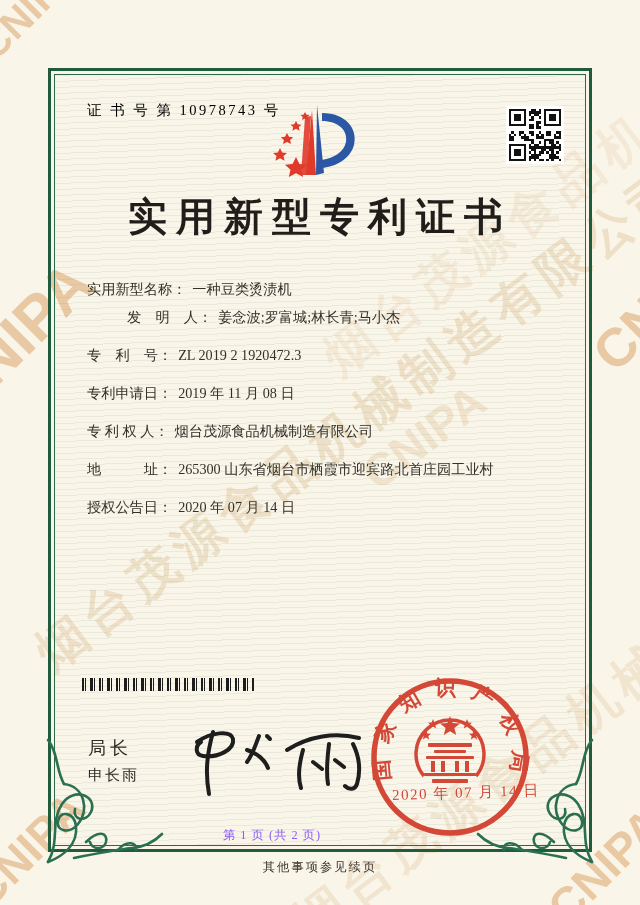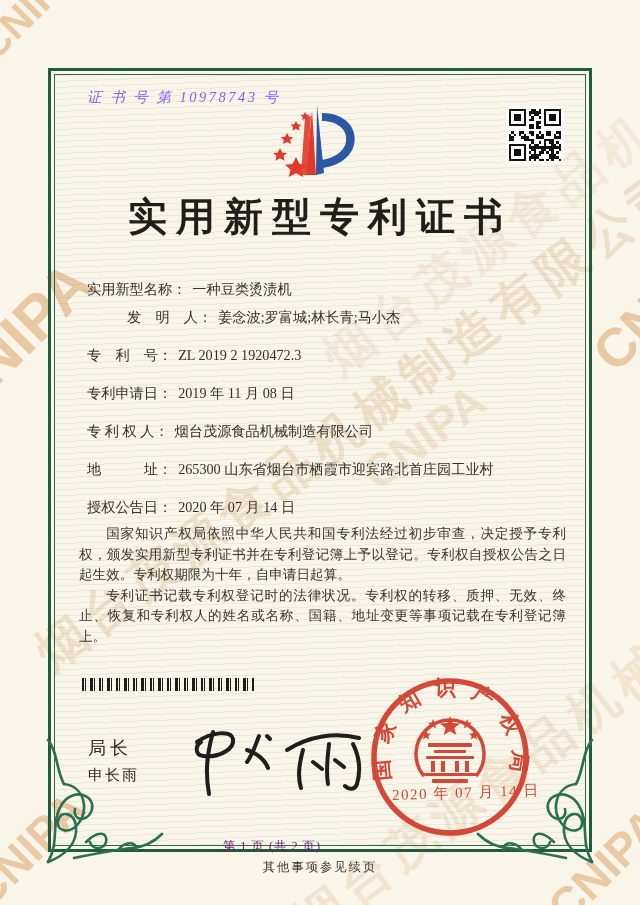--- a/index.html
+++ b/index.html
@@ -34,22 +34,22 @@
     border:1px solid #2a6a48;
     background:repeating-linear-gradient(
       178deg,
       rgba(125,155,130,0.13) 0px, rgba(125,155,130,0.13) 1px,
       rgba(255,255,255,0) 1px, rgba(255,255,255,0) 6px);
   }
   .flourish{position:absolute;z-index:4;}
   
   .content{position:absolute;left:0;top:0;width:640px;height:905px;z-index:5;}
   .cert-no{
-    position:absolute;left:87px;top:88px;
-    font-size:14.5px;letter-spacing:2.5px;color:#8b5cf6;font-style:italic;
+    position:absolute;left:87px;top:101px;
+    font-size:14.5px;letter-spacing:2.5px;color:#000000;
   }
   .logo{position:absolute;left:266px;top:101px;}
   .qr-wrap{
     position:absolute;left:506px;top:106px;width:58px;height:58px;
     background:#ffffff;display:flex;align-items:center;justify-content:center;
   }
   .doc-title{
     position:absolute;left:48px;top:190px;width:544px;
     text-align:center;font-size:39px;font-weight:bold;color:#211d1a;
     letter-spacing:9px;
@@ -74,21 +74,21 @@
        #1c1c1c 12px,#1c1c1c 13px,transparent 13px,transparent 17px);
   }
   .signer-title{position:absolute;left:88px;top:736px;font-size:18px;
     letter-spacing:4px;color:#2e2a24;}
   .signer-name{position:absolute;left:88px;top:766px;font-size:15px;
     letter-spacing:2px;color:#2e2a24;}
   .signature{position:absolute;left:183px;top:710px;}
   .seal{position:absolute;left:358px;top:666px;}
   .page-info{
     position:absolute;left:48px;top:827px;width:448px;text-align:center;
-    font-size:12.3px;color:#701a75;letter-spacing:1px;margin-top:11px;
+    font-size:12.3px;color:#8b5cf6;letter-spacing:1px;
   }
   .cont-note{
     position:absolute;left:0;top:859px;width:640px;text-align:center;
     font-size:12.3px;color:#3a352d;letter-spacing:2px;
   }
 </style>
 </head>
 <body>
 
 <div id="page">
@@ -312,24 +312,20 @@
         <span class="flabel">专 利 权 人：</span><span class="fval">烟台茂源食品机械制造有限公司</span>
       </div>
       <div class="frow" style="top:196px;">
         <span class="flabel">地　　　址：</span><span class="fval">265300 山东省烟台市栖霞市迎宾路北首庄园工业村</span>
       </div>
       <div class="frow" style="top:234px;width:478px;">
         <span class="flabel">授权公告日：</span><span class="fval">2020 年 07 月 14 日</span>
       </div>
     </div>
 
-    <div class="body-text">
-      <p>国家知识产权局依照中华人民共和国专利法经过初步审查，决定授予专利权，颁发实用新型专利证书并在专利登记簿上予以登记。专利权自授权公告之日起生效。专利权期限为十年，自申请日起算。</p>
-      <p>专利证书记载专利权登记时的法律状况。专利权的转移、质押、无效、终止、恢复和专利权人的姓名或名称、国籍、地址变更等事项记载在专利登记簿上。</p>
-    </div>
 
     <div class="barcode"></div>
 
     <div class="signer-title">局长</div>
     <div class="signer-name">申长雨</div>
 
     <svg class="signature" width="220" height="100" viewBox="0 0 220 100">
       <g fill="none" stroke="#1e1e1e" stroke-width="4" stroke-linecap="round">
         <path d="M30,22 C24,44 22,62 26,84"></path>
         <path d="M14,32 C28,22 48,20 50,29 C52,40 34,48 20,46 C12,45 12,36 18,32"></path>

